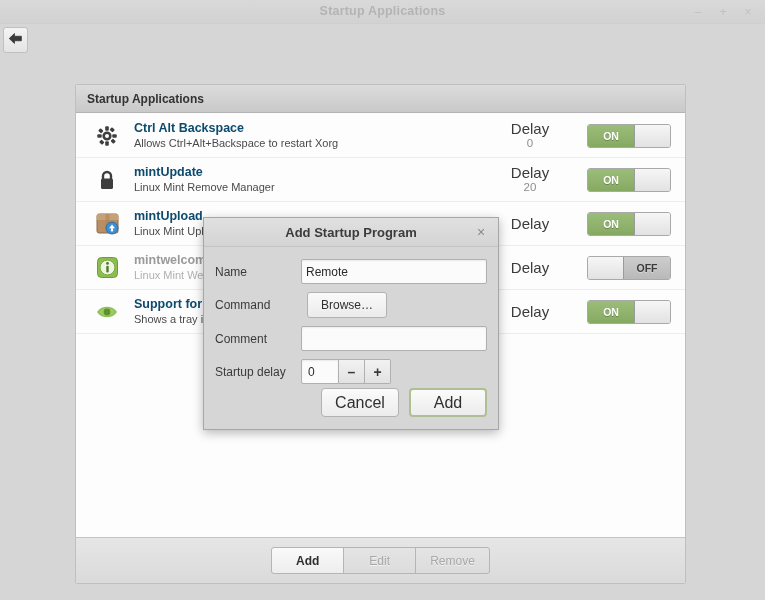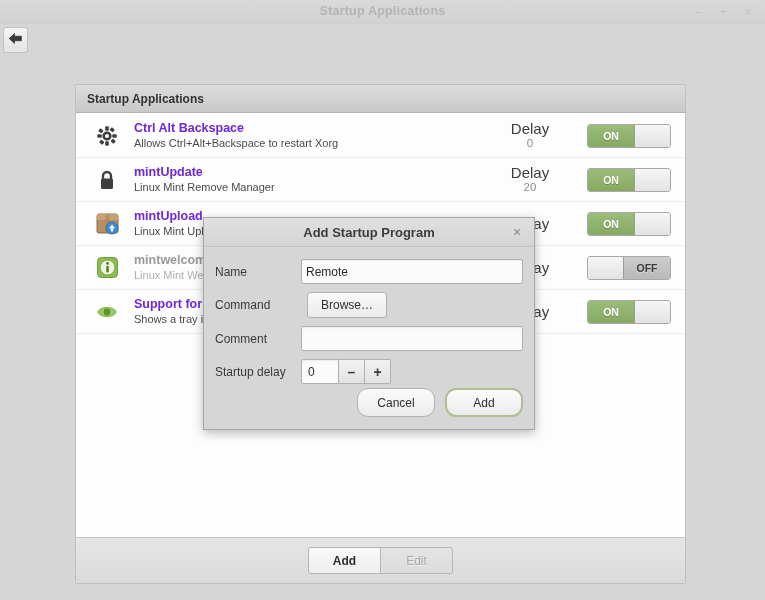--- a/index.html
+++ b/index.html
@@ -110,21 +110,21 @@
     flex: 0 0 26px;
     margin-right: 14px;
     display: flex;
     align-items: center;
     justify-content: center;
   }
   .row-text { flex: 1 1 auto; min-width: 0; }
   .row-title {
     font-size: 12.5px;
     font-weight: bold;
-    color: #6d28d9;
+    color: #0c4a6e;
     line-height: 15px;
     white-space: nowrap;
   }
   .row-sub {
     font-size: 11px;
     color: #4a4a4a;
     line-height: 14px;
     white-space: nowrap;
   }
   .row.dim .row-title { color: #9a9a9a; }
@@ -221,21 +221,21 @@
     color: #a8a8a8;
     font-weight: normal;
     text-shadow: 0 1px 0 #f2f2f2;
     cursor: default;
   }
 
   
   .dialog {
     position: absolute;
     left: 203px; top: 217px;
-    width: 332px; height: 213px;
+    width: 296px; height: 213px;
     background: #d6d6d6;
     border: 1px solid #a6a6a6;
     box-shadow: 0 3px 10px rgba(0,0,0,.28);
   }
   .dlg-title {
     position: relative;
     height: 29px;
     background: linear-gradient(to bottom, #e0e0e0 0%, #d4d4d4 100%);
     border-bottom: 1px solid #c3c3c3;
     display: flex;
@@ -342,26 +342,26 @@
 
   .dlg-actions {
     position: absolute;
     right: 11px; bottom: 12px;
     display: flex;
     gap: 10px;
   }
   .dbtn {
     width: 78px; height: 29px;
     border: 1px solid #b2b2b2;
-    border-radius: 11px;
+    border-radius: 4px;
     background: linear-gradient(to bottom, #fbfbfb 0%, #ececec 100%);
     display: flex;
     align-items: center;
     justify-content: center;
-    font-size: 12px;
+    font-size: 16px;
     color: #2f2f2f;
     cursor: pointer;
   }
   .dbtn.default {
     border: 2px solid #aebf93;
   }
 </style>
 </head>
 <body>
 
@@ -511,20 +511,21 @@
           <div class="seg seg-knob"></div>
         </div>
       </div>
 
     </div>
 
     <div class="panel-footer">
       <div class="footbtns">
         <div class="footbtn">Add</div>
         <div class="footbtn disabled">Edit</div>
+        <div class="footbtn disabled">Remove</div>
       </div>
     </div>
 
   </div>
 
   <div class="dialog">
     <div class="dlg-title">
       <div class="dlg-title-text">Add Startup Program</div>
       <div class="dlg-close">×</div>
     </div>

